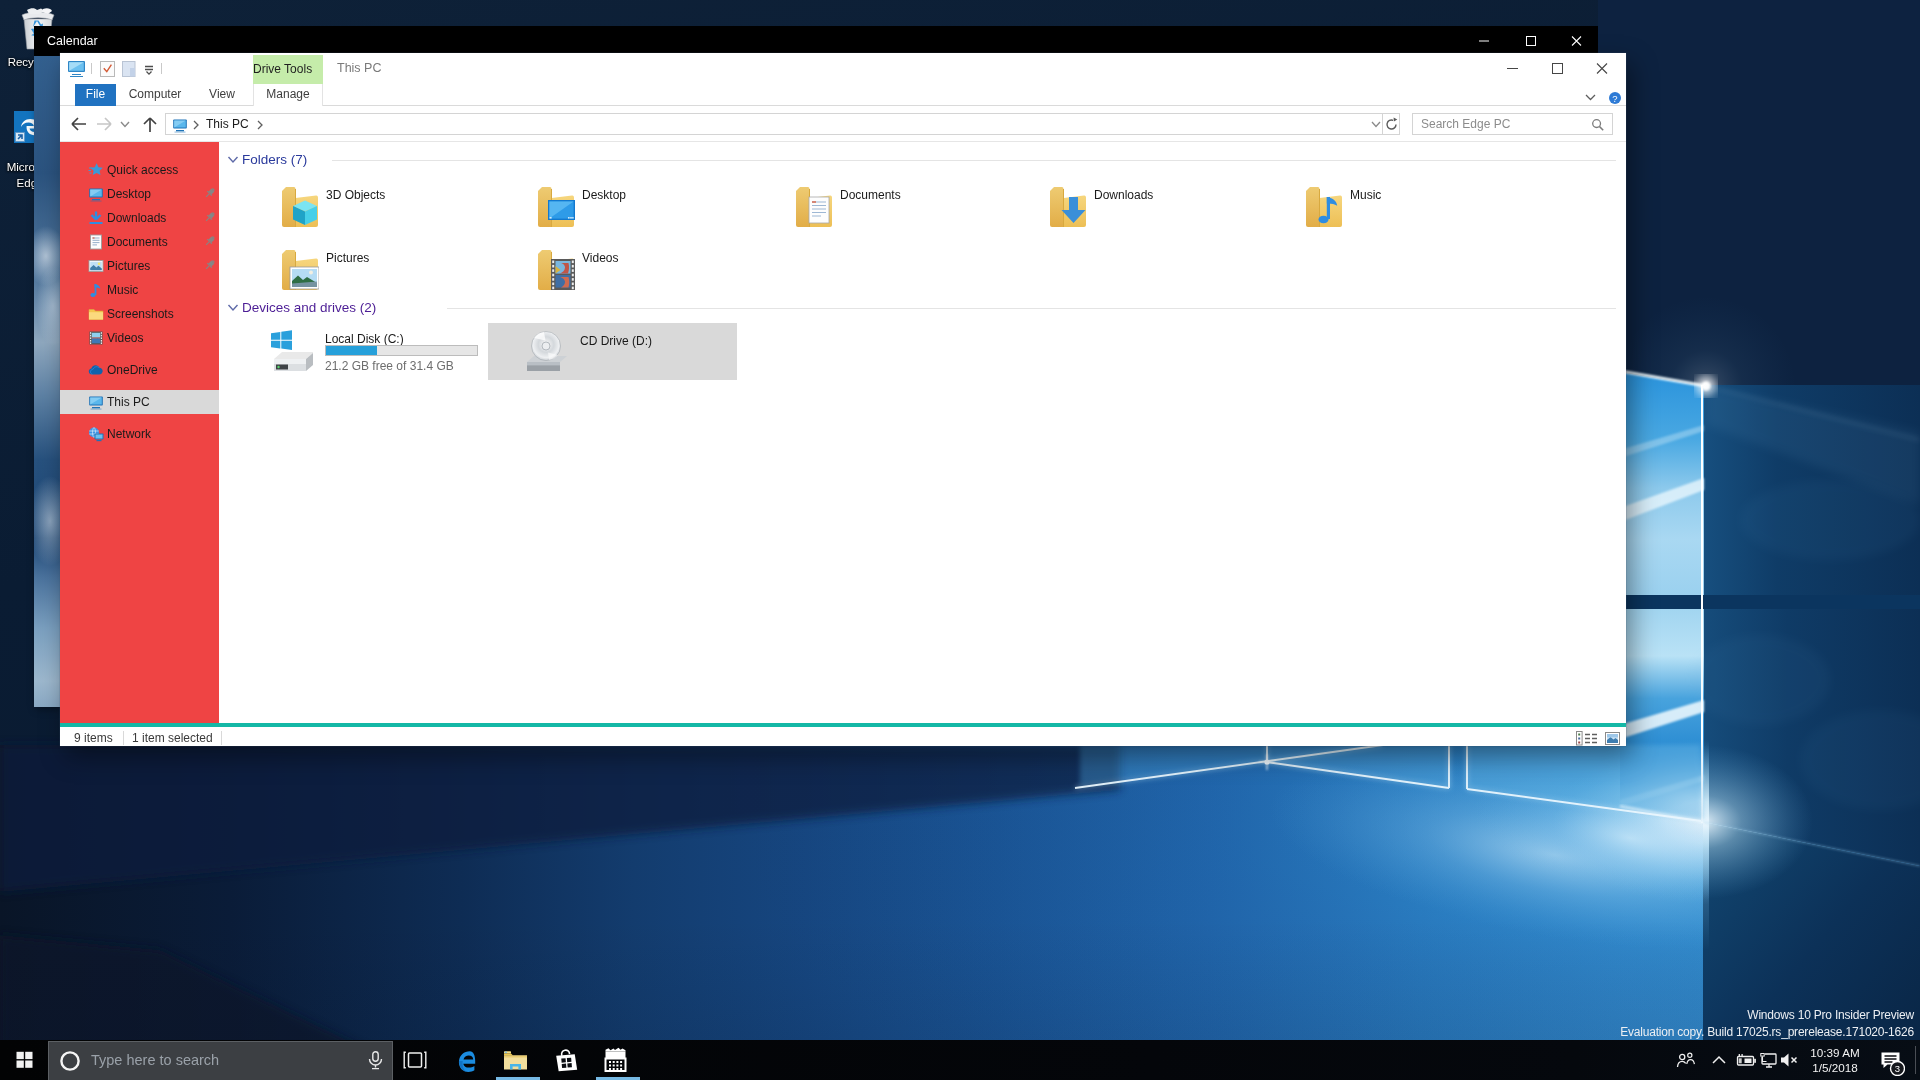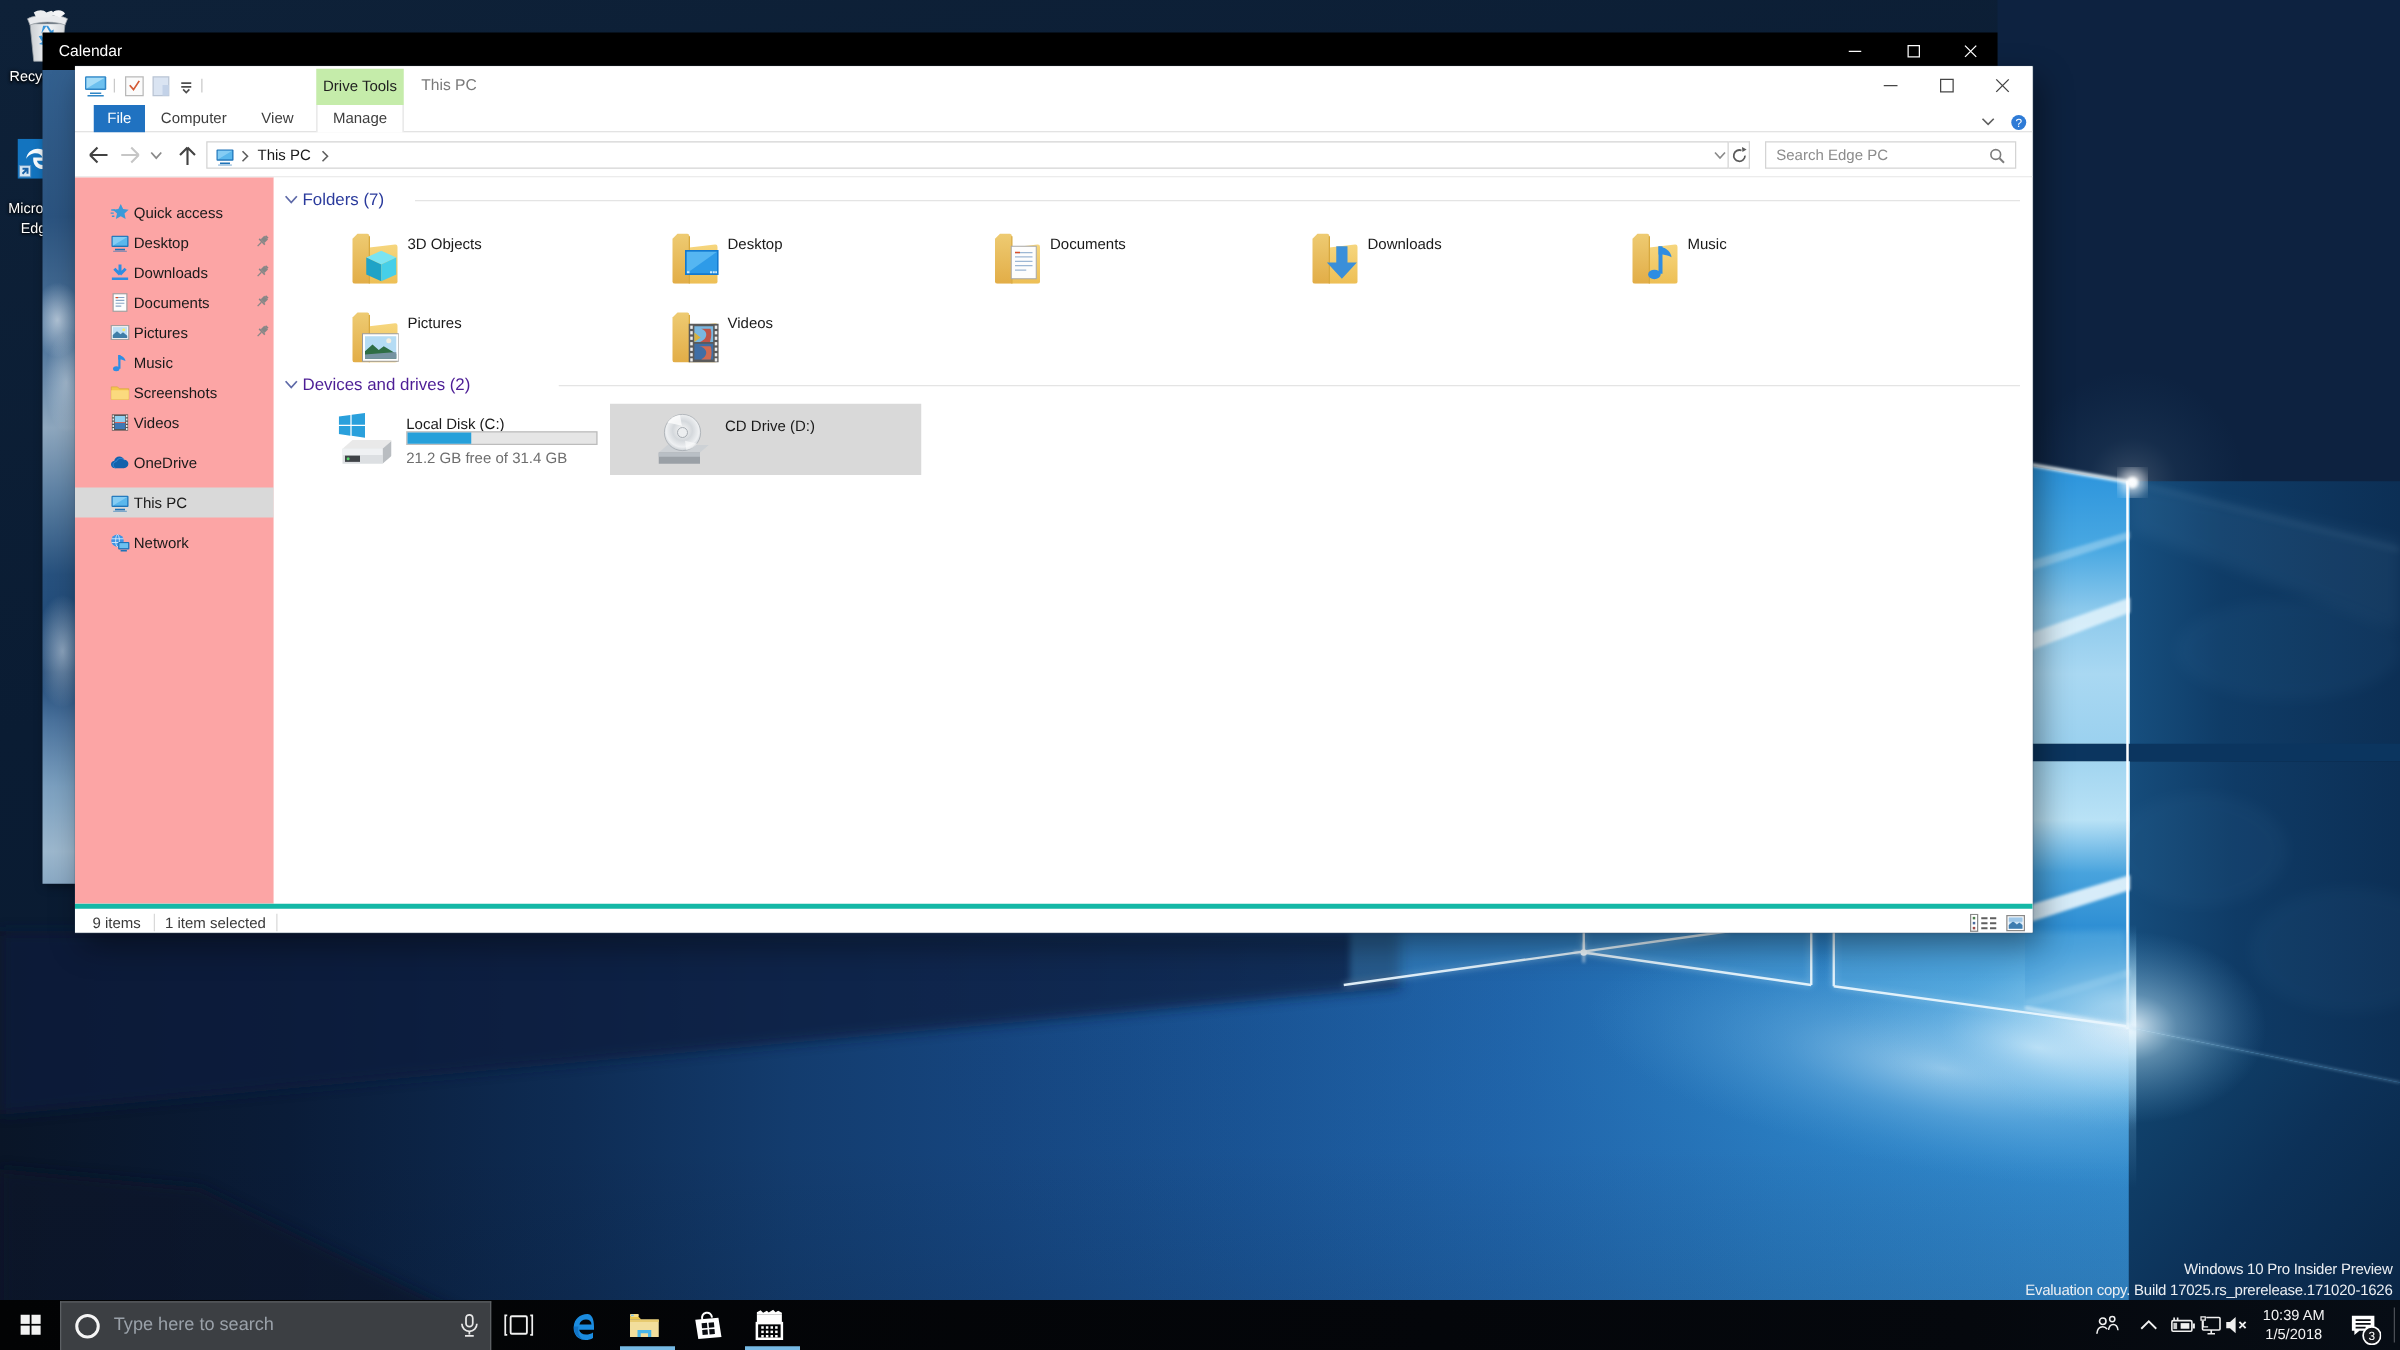--- a/index.html
+++ b/index.html
@@ -274,21 +274,21 @@
 
       <rect x="33.5" y="2.5" width="14" height="15" fill="#fbfbfb" stroke="#b9b9b9" stroke-width="1"></rect>
       <path d="M36.8,9.2 l3,3.5 4.6,-7" fill="none" stroke="#d35a35" stroke-width="1.4"></path>
 
       <rect x="55.5" y="2.5" width="12.5" height="15" fill="#dae4f2" stroke="#b9c4d4" stroke-width="1"></rect>
       <rect x="63" y="9" width="5" height="8.5" fill="#c3d2e8"></rect>
 
       <path d="M78,7.5 h8 M78,10.5 h8 M79.5,12.5 l2.5,2.6 2.5,-2.6" fill="none" stroke="#4d4d4d" stroke-width="1.3"></path>
       <line x1="94.5" y1="4" x2="94.5" y2="15" stroke="#c9c9c9" stroke-width="1"></line>
     </svg>
-    <div class="abs" style="left:193px;top:2px;width:70px;height:29px;background:#c5ecaa;color:#1f1f1f;text-align:center;line-height:29px;font-size:12px;">Drive Tools</div>
+    <div class="abs" style="left:193px;top:2px;width:70px;height:29px;background:#c5ecaa;color:#1f1f1f;text-align:left;line-height:29px;font-size:12px;">Drive Tools</div>
     <div class="abs" style="left:277px;top:0;height:31px;line-height:31px;color:#7a7a7a;font-size:12.5px;">This PC</div>
     <svg class="abs" style="left:1430px;top:0" width="136px" height="31" viewBox="0 0 136 31">
       <line x1="17" y1="15.5" x2="28" y2="15.5" stroke="#464646" stroke-width="1"></line>
       <rect x="62.5" y="10.5" width="10" height="10" fill="none" stroke="#464646" stroke-width="1"></rect>
       <path d="M107,10.5 l10,10 M117,10.5 l-10,10" stroke="#464646" stroke-width="1.1"></path>
     </svg>
   </div>
 
   <div class="abs" style="left:0;top:31px;width:1566px;height:22px;background:#fff;border-bottom:1px solid #dadada;">
     <div class="abs" style="left:15px;top:0;width:41px;height:22px;background:#2072c1;color:#fff;text-align:center;line-height:21px;">File</div>
@@ -334,21 +334,21 @@
 
     <div class="abs" style="left:1352px;top:7px;width:201px;height:22px;border:1px solid #d4d4d4;background:#fff;">
       <div class="abs" style="left:8px;top:0;line-height:20px;color:#8c8c8c;">Search Edge PC</div>
       <svg class="abs" style="left:178px;top:4px" width="14" height="14" viewBox="0 0 14 14">
         <circle cx="5.6" cy="5.6" r="3.9" fill="none" stroke="#7c7c7c" stroke-width="1.3"></circle>
         <line x1="8.6" y1="8.6" x2="12.2" y2="12.2" stroke="#7c7c7c" stroke-width="1.5"></line>
       </svg>
     </div>
   </div>
 
-  <div class="abs" id="navpane" style="left:0;top:89px;width:159px;height:581px;background:#fca5a5;">
+  <div class="abs" id="navpane" style="left:0;top:89px;width:159px;height:581px;background:#ef4444;">
 
     <div class="abs" style="left:28px;top:16px;width:131px;height:24px;">
       <svg class="abs" style="left:0;top:4px" width="16" height="16" viewBox="0 0 16 16">
         <path d="M8.6,1.2 l1.9,4 4.4,0.5 -3.3,3 0.9,4.4 -3.9,-2.2 -3.9,2.2 0.9,-4.4 -3.3,-3 4.4,-0.5 z" fill="#3a9ad9"></path>
         <path d="M1,6 h3 M0.5,8.5 h2.5 M1.5,11 h2" stroke="#3a9ad9" stroke-width="1.1"></path>
       </svg>
       <div class="abs" style="left:19px;top:0;line-height:24px;">Quick access</div>
     </div>
 
     <div class="abs" style="left:28px;top:40px;width:131px;height:24px;">

